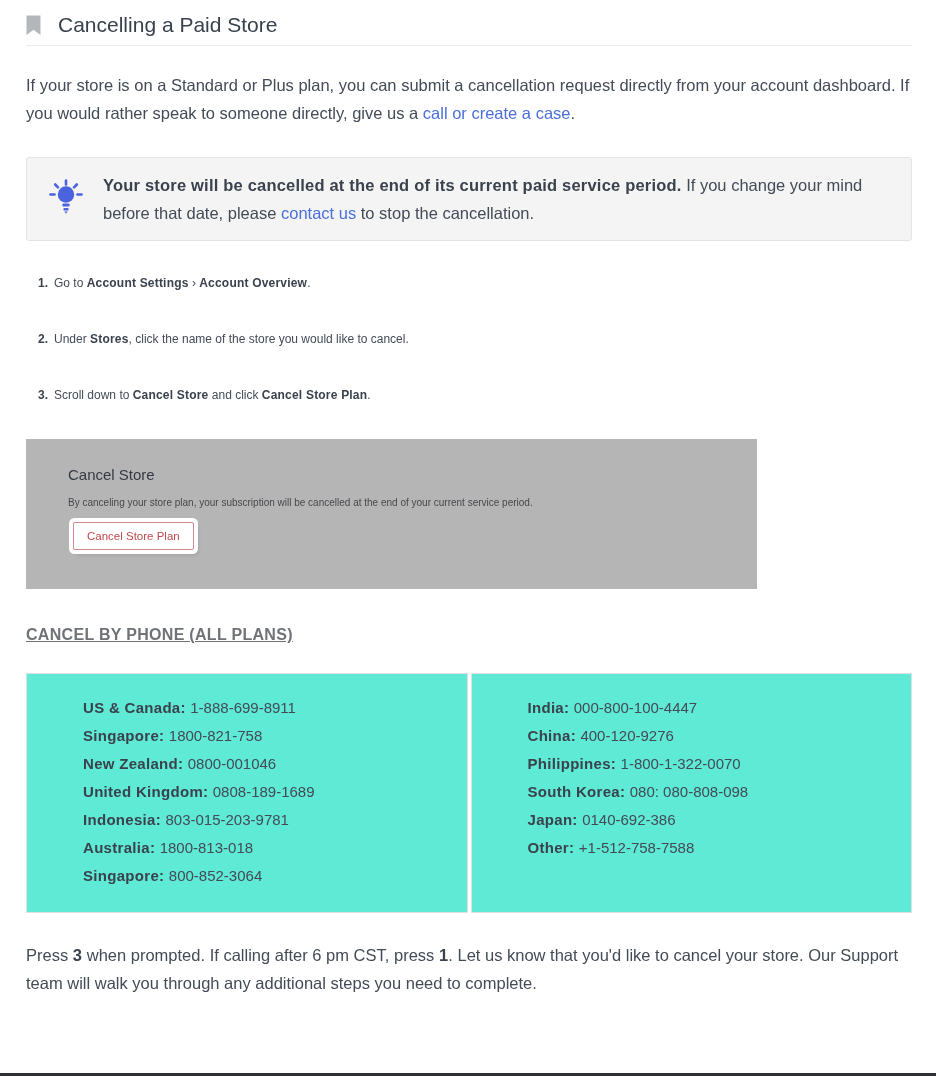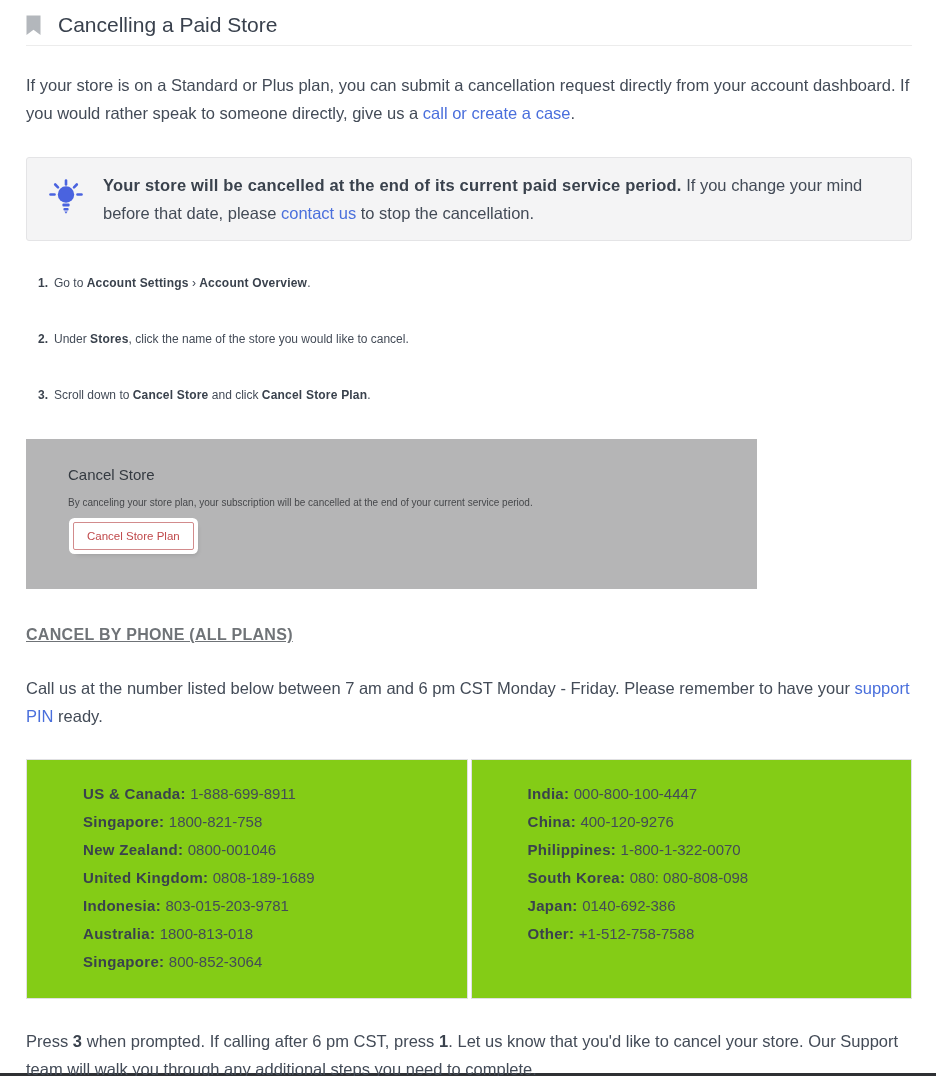--- a/index.html
+++ b/index.html
@@ -65,21 +65,21 @@
   }
   
   .section-heading{
     margin:37px 0 0 0;font-size:16px;font-weight:700;
     color:var(--heading-gray);letter-spacing:.3px;text-decoration:underline;
   }
   .para-phone{margin-top:30px;}
   .phone-table{margin-top:29px;display:flex;gap:3px;height:240px;box-sizing:border-box;}
   .phone-cell{
     flex:1;border:1px solid var(--table-border);box-sizing:border-box;
-    padding:20px 10px 0 56px;font-size:15px;line-height:28px;background:#84cc16;
+    padding:20px 10px 0 56px;font-size:15px;line-height:28px;background:#5eead4;
   }
   .phone-label{letter-spacing:.3px;}
   .outro{margin-top:28px;}
 </style>
 </head>
 <body>
 
 <div class="page">
 
   <div class="doc-header">
@@ -118,21 +118,20 @@
   <p class="step"><span class="step-num">3.</span><span><span>Scroll down to </span><span class="b">Cancel Store</span><span> and click </span><span class="b">Cancel Store Plan</span><span>.</span></span></p>
 
   <div class="shot-panel">
     <h2 class="shot-title">Cancel Store</h2>
     <p class="shot-desc">By canceling your store plan, your subscription will be cancelled at the end of your current service period.</p>
     <button class="cancel-btn">Cancel Store Plan</button>
   </div>
 
   <h3 class="section-heading">CANCEL BY PHONE (ALL PLANS)</h3>
 
-  <p class="para para-phone"><span>Call us at the number listed below between 7 am and 6 pm CST Monday - Friday. Please remember to have your </span><a class="link" href="#">support PIN</a><span> ready.</span></p>
 
   <div class="phone-table">
     <div class="phone-cell">
         <div><span class="b phone-label">US &amp; Canada: </span><span>1-888-699-8911</span></div>
         <div><span class="b phone-label">Singapore: </span><span>1800-821-758</span></div>
         <div><span class="b phone-label">New Zealand: </span><span>0800-001046</span></div>
         <div><span class="b phone-label">United Kingdom: </span><span>0808-189-1689</span></div>
         <div><span class="b phone-label">Indonesia: </span><span>803-015-203-9781</span></div>
         <div><span class="b phone-label">Australia: </span><span>1800-813-018</span></div>
         <div><span class="b phone-label">Singapore: </span><span>800-852-3064</span></div>

